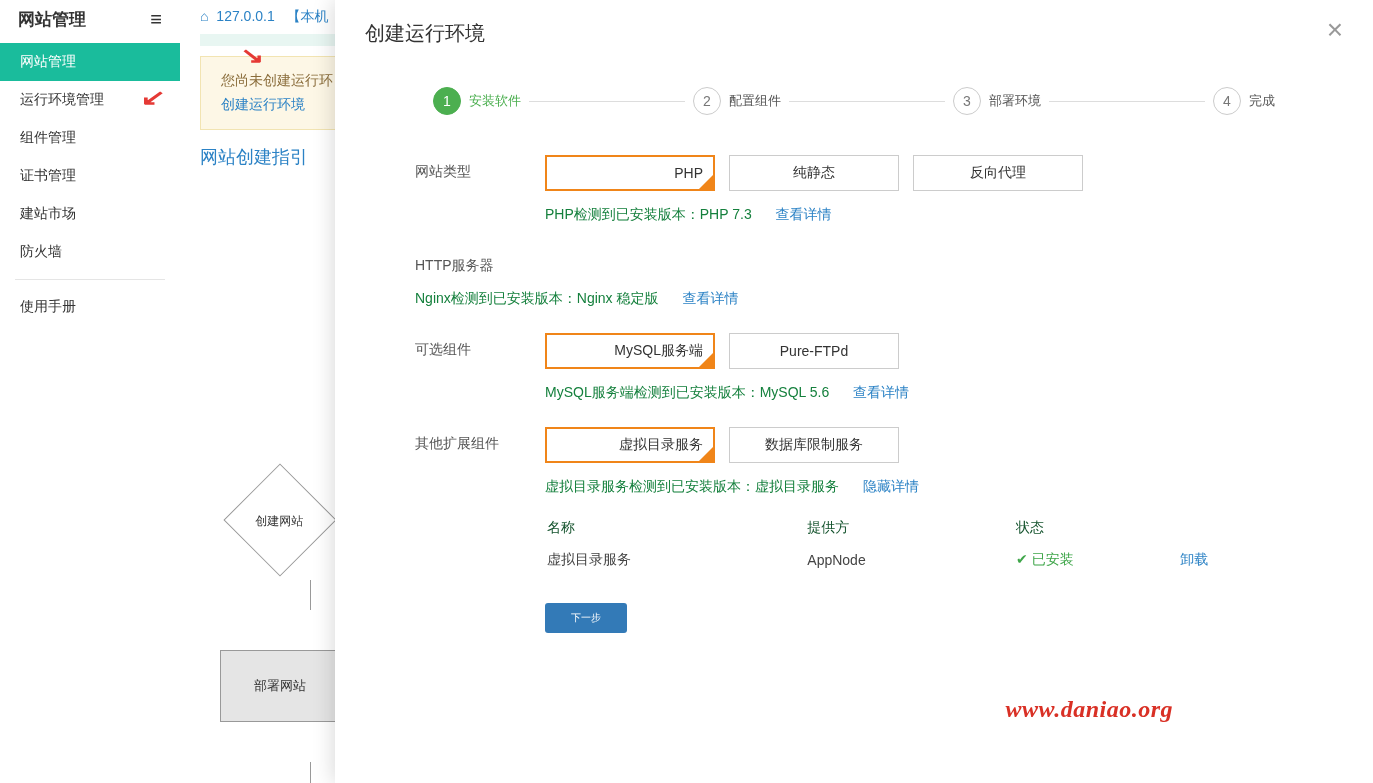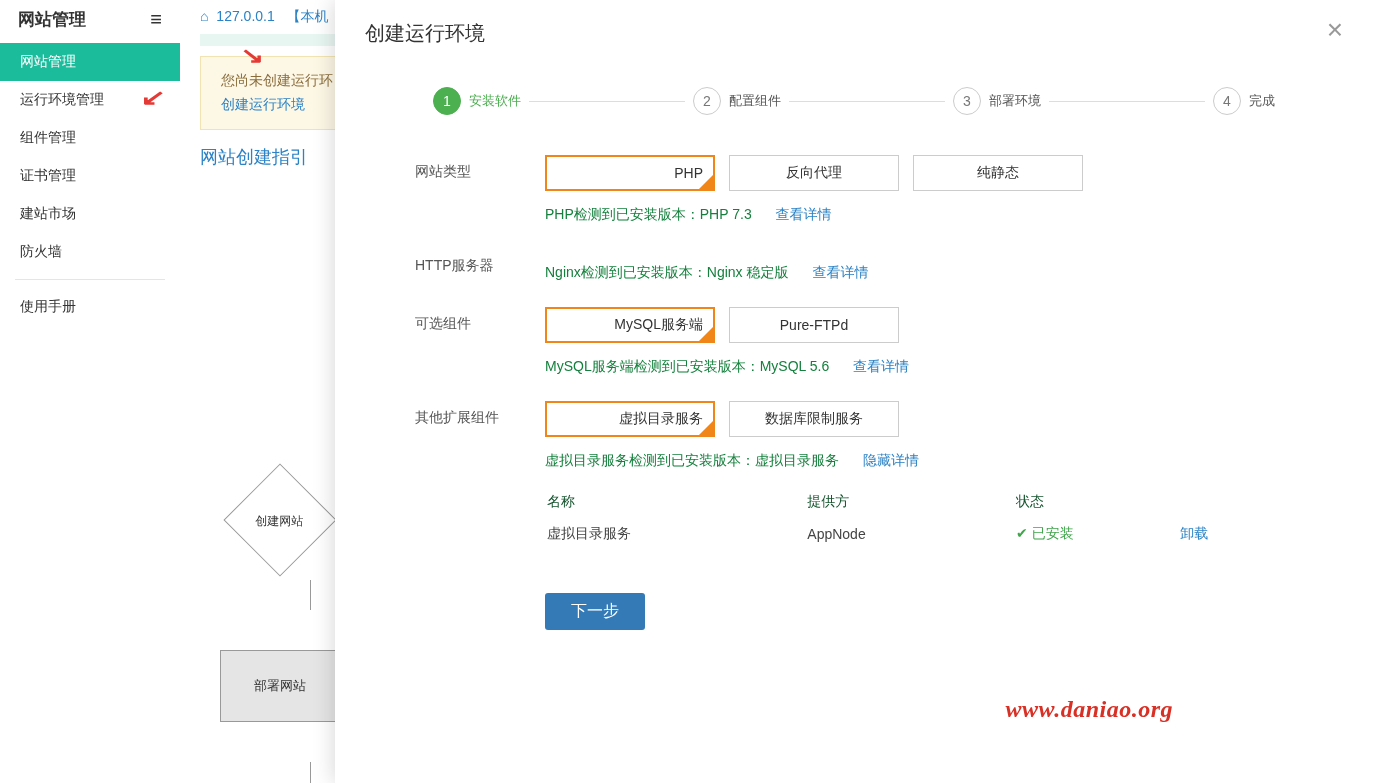--- a/index.html
+++ b/index.html
@@ -58,21 +58,21 @@
     .link-blue { color: #2b82c5; margin-left: 20px; }
 
     
     .details-table { width: 100%; margin-top: 15px; font-size: 14px; }
     .details-table th { text-align: left; font-weight: normal; color: #14532d; padding: 6px 0; }
     .details-table td { padding: 6px 0; color: #444; }
     .installed { color: #3fa64a; }
     .check-ico { color: #3fa64a; margin-right: 4px; }
 
     
-    .next-btn { background: #337ab7; color: #fff; border: none; padding: 8px 26px; font-size: 16px; border-radius: 3px; margin-top: 24px; margin-left: 130px; }
+    .next-btn { background: #337ab7; color: #fff; border: none; padding: 8px 26px; font-size: 10px; border-radius: 3px; margin-top: 8px; margin-left: 130px; }
 
     
     .watermark { position: absolute; right: 200px; bottom: 60px; color: #d93025; font-size: 24px; font-weight: bold; font-style: italic; letter-spacing: 0.5px; font-family: Georgia, serif; }
   </style>
 </head>
 <body>
 
 <div class="sidebar">
   <div class="sidebar-header">
     <span>网站管理</span>
@@ -147,35 +147,35 @@
 
     
     <div class="form-row">
       <div class="form-label">网站类型</div>
       <div class="form-content">
         <div class="option-group">
           <div class="option-btn selected">
               <span>PHP</span>
             </div>
           <div class="option-btn">
+              <span>纯静态</span>
+            </div>
+          <div class="option-btn">
               <span>反向代理</span>
-            </div>
-          <div class="option-btn">
-              <span>纯静态</span>
             </div>
         </div>
         <div class="detect-line">
           <span class="detect-green">PHP检测到已安装版本：PHP 7.3</span>
           <a class="link-blue">查看详情</a>
         </div>
       </div>
     </div>
 
     
-    <div class="form-row" style="margin-top:25px;">
+    <div class="form-row" style="margin-top:25px;flex-direction:column;">
       <div class="form-label">HTTP服务器</div>
       <div class="form-content">
         <div class="detect-line">
           <span class="detect-green">Nginx检测到已安装版本：Nginx 稳定版</span>
           <a class="link-blue">查看详情</a>
         </div>
       </div>
     </div>
 
     

